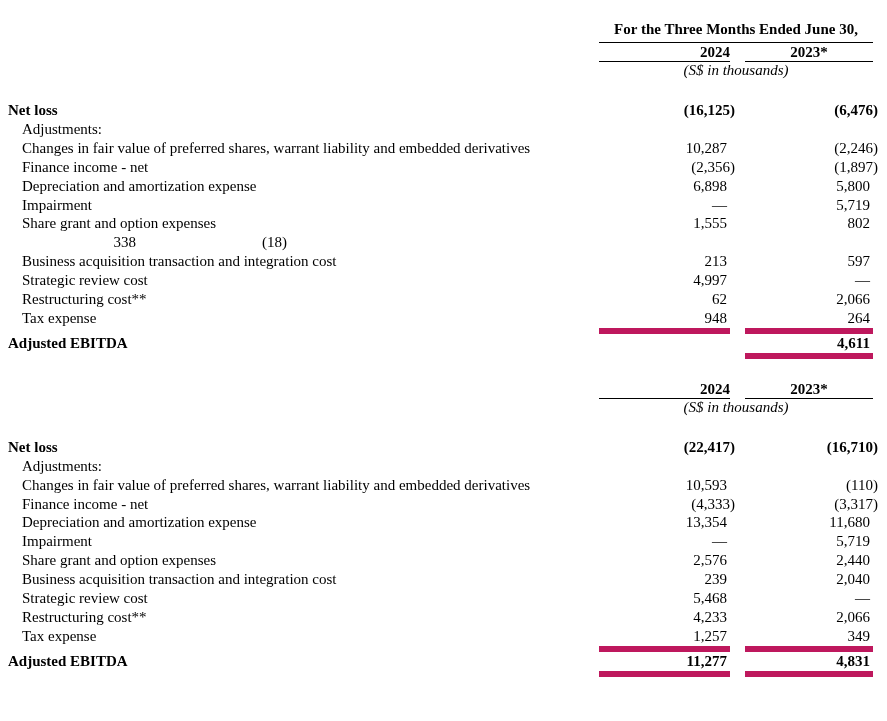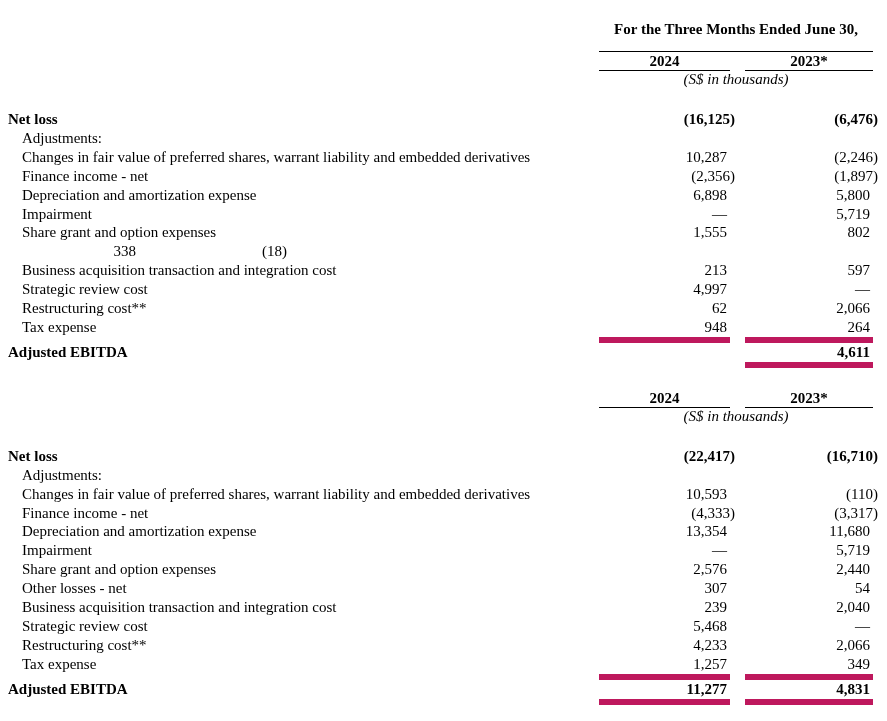--- a/index.html
+++ b/index.html
@@ -10,32 +10,32 @@
     font-family: "Liberation Serif", "DejaVu Serif", serif;
     font-size: 15px;
     color: #000000;
   }
   .page { width: 887px; height: 721px; padding: 20px 14px 0 8px; }
 
   
   .head { width: 274px; margin-left: auto; }
   .t-title {
     font-weight: bold; text-align: center;
-    line-height: 19px; padding-bottom: 12px;
+    line-height: 19px; padding-bottom: 3px;
     border-bottom: 1px solid #000;
   }
   .t-title-text { display: block; margin: 0 auto; }
   .sec-three .t-title-text { max-width: 252px; }
   .t-cols { display: flex; }
   .t-col {
     font-weight: bold; text-align: center;
     line-height: 16px; padding: 1px 0;
     border-bottom: 1px solid #000;
   }
-  .t-col.c1 { width: 131px; }
+  .t-col.c1 { width: 131px; text-align: right; }
   .t-col.c2 { width: 128px; margin-left: 15px; }
   .t-units {
     font-weight: normal; font-style: italic;
     text-align: center; line-height: 17px;
   }
 
   
   .rows { margin-top: 22px; }
   .row { display: flex; align-items: baseline; line-height: 18.9px; }
   .row.bold { font-weight: bold; }
@@ -170,25 +170,20 @@
           <div class="label indent">Impairment</div>
           <div class="cell c1">—</div>
           <div class="cell c2">5,719</div>
         </div>
         <div class="row">
           <div class="label indent">Share grant and option expenses</div>
           <div class="cell c1">2,576</div>
           <div class="cell c2">2,440</div>
         </div>
         <div class="row">
-          <div class="label indent">Other losses - net</div>
-          <div class="cell c1">307</div>
-          <div class="cell c2">54</div>
-        </div>
-        <div class="row">
           <div class="label indent">Business acquisition transaction and integration cost</div>
           <div class="cell c1">239</div>
           <div class="cell c2">2,040</div>
         </div>
         <div class="row">
           <div class="label indent">Strategic review cost</div>
           <div class="cell c1">5,468</div>
           <div class="cell c2">—</div>
         </div>
         <div class="row">

